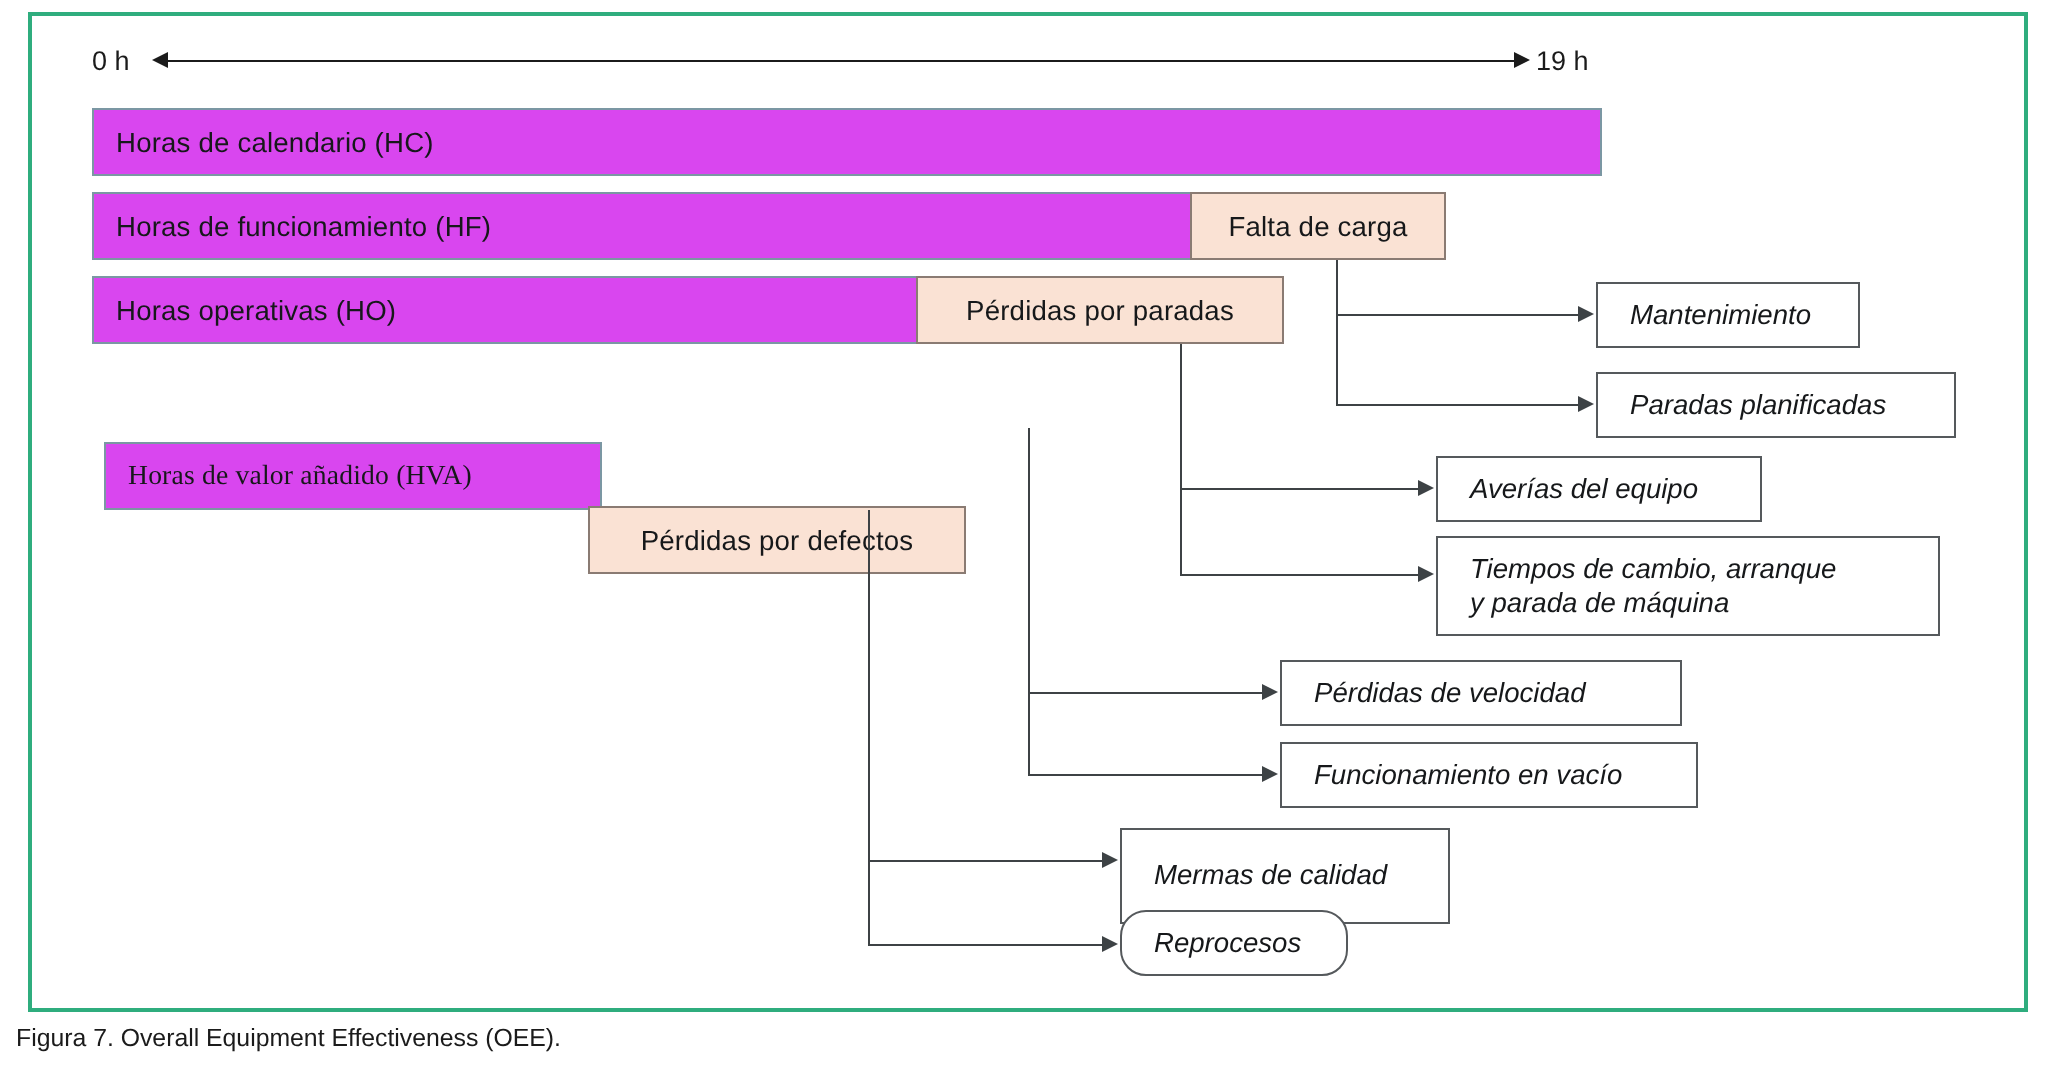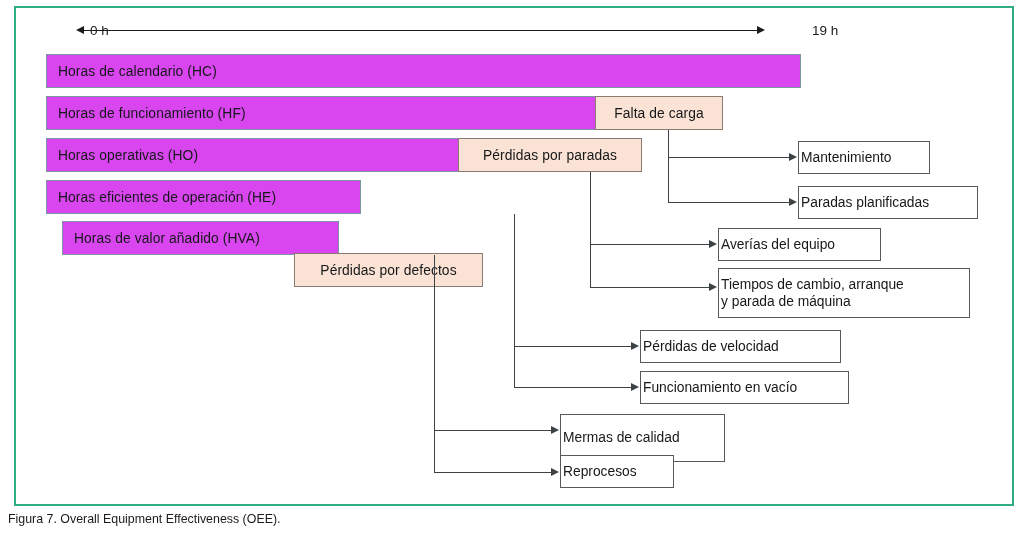--- a/index.html
+++ b/index.html
@@ -24,21 +24,20 @@
 
   .canvas{position:absolute;left:0;top:0;width:1024px;height:537px;}
 
   
   .axis-label{
     position:absolute;
     font-size:13.5px;
     color:#1b1b1b;
     white-space:nowrap;
     line-height:1;
-    margin-left:44px;
   }
   .axis-line{
     position:absolute;
     height:0;
     border-top:1.4px solid #1b1b1b;
   }
   .arrow-l,.arrow-r{
     position:absolute;
     width:0;height:0;
   }
@@ -73,23 +72,24 @@
   
   .leaf{
     position:absolute;
     box-sizing:border-box;
     background:#ffffff;
     border:1.2px solid #55595c;
     display:flex;
     align-items:center;
     font-size:13.8px;
     color:#16181a;
-    padding-left:2px;
+    padding-left:16px;
     white-space:pre-line;
     line-height:1.25;
+    font-style:italic;
   }
 
   
   .hline{
     position:absolute;
     height:0;
     border-top:1.2px solid #3d4245;
   }
   .vline{
     position:absolute;
@@ -139,25 +139,22 @@
       <span>Falta de carga</span>
     </div>
 
     <div class="bar blue" style="left:46px;top:138px;width:413px;height:34px;">
       <span>Horas operativas (HO)</span>
     </div>
     <div class="bar peach center" style="left:458px;top:138px;width:184px;height:34px;">
       <span>Pérdidas por paradas</span>
     </div>
 
-    <div class="bar blue" style="left:46px;top:180px;width:315px;height:34px;">
-      <span>Horas eficientes de operación (HE)</span>
-    </div>
-
-    <div class="bar blue" style="left:62px;top:221px;width:277px;height:34px;">
+
+    <div class="bar blue" style="left:52px;top:221px;width:249px;height:34px;font-family:Liberation Serif, serif;">
       <span>Horas de valor añadido (HVA)</span>
     </div>
     <div class="bar peach center" style="left:294px;top:221px;width:189px;height:34px;margin-top:32px;">
       <span>Pérdidas por defectos</span>
     </div>
 
     <div class="vline" style="left:668px;top:130px;height:72px;"></div>
     <div class="hline" style="left:668px;top:157px;width:121px;"></div>
     <div class="tip" style="left:789px;top:153px;"></div>
     <div class="hline" style="left:668px;top:202px;width:121px;"></div>
@@ -203,21 +200,21 @@
     </div>
 
     <div class="leaf" style="left:640px;top:371px;width:209px;height:33px;">
       <span>Funcionamiento en vacío</span>
     </div>
 
     <div class="leaf" style="left:560px;top:414px;width:165px;height:48px;">
       <span>Mermas de calidad</span>
     </div>
 
-    <div class="leaf" style="left:560px;top:455px;width:114px;height:33px;">
+    <div class="leaf" style="left:560px;top:455px;width:114px;height:33px;border-radius:13px;">
       <span>Reprocesos</span>
     </div>
 
   </div>
 
   <div class="caption">Figura 7. Overall Equipment Effectiveness (OEE).</div>
 
 </div>
 
 </body></html>

